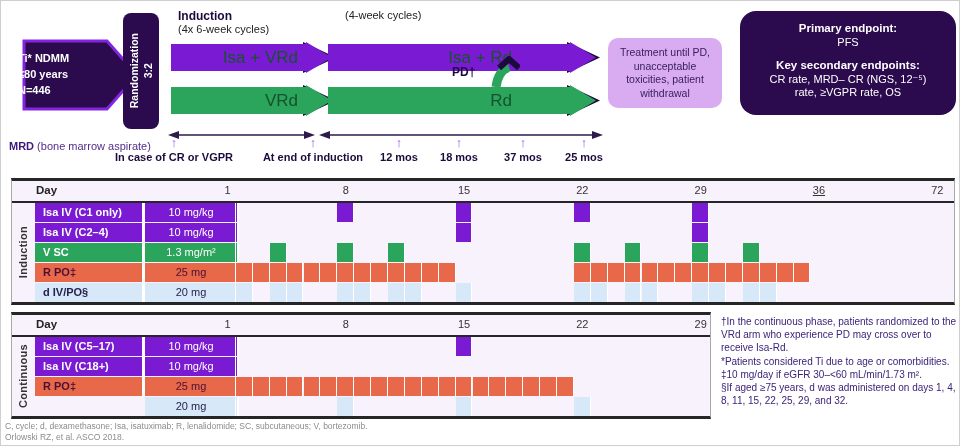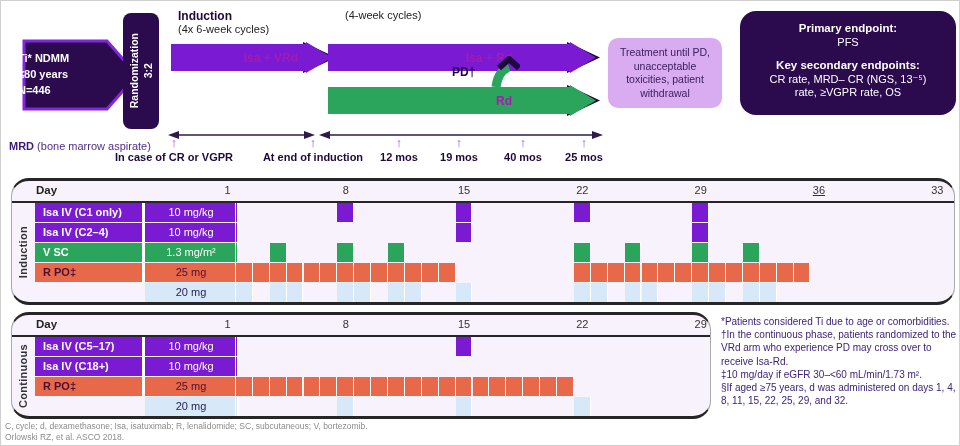--- a/index.html
+++ b/index.html
@@ -25,21 +25,21 @@
   
   .rand-box{left:122px;top:12px;width:36px;height:116px;background:var(--c-darkpurple);border-radius:8px;
     display:flex;align-items:center;justify-content:center;}
   .vert-text{writing-mode:vertical-rl;transform:rotate(180deg);color:#fff;font-size:10.5px;font-weight:bold;text-align:center;line-height:14px;}
 
   .phase-title{font-size:12px;font-weight:bold;color:var(--c-ink);line-height:14px;}
   .phase-sub{font-size:11px;color:#222;line-height:13px;}
 
   .arrow-wrap{position:absolute;height:31px;}
   .arrow-label{position:absolute;inset:0;display:flex;align-items:center;justify-content:flex-end;
-    color:#a21caf;font-weight:bold;font-size:12px;}
+    color:#14532d;font-weight:normal;font-size:17px;}
 
   .pd-label{left:451px;top:64px;font-size:12px;font-weight:bold;color:var(--c-ink);}
 
   .tx-box{left:607px;top:37px;width:114px;height:70px;background:var(--c-lpurple);border-radius:10px;
     display:flex;align-items:center;justify-content:center;text-align:center;
     color:#3b2060;font-size:10.5px;line-height:13.5px;padding:4px 7px;}
 
   .ep-box{left:739px;top:10px;width:216px;height:104px;background:var(--c-darkpurple);border-radius:16px;
     color:#fff;text-align:center;padding-top:11px;font-size:11px;line-height:13.5px;}
   .ep-box .b{font-weight:bold;font-size:11.5px;}
@@ -47,21 +47,21 @@
 
   .mrd-label{left:8px;top:139px;font-size:11px;color:#512d8a;}
   .mrd-label b{color:#401a7a;}
   .tp-arrow{position:absolute;top:135px;width:20px;text-align:center;color:var(--c-uparrow);
     font-size:13px;font-weight:bold;line-height:14px;}
   .tp-label{position:absolute;top:150px;width:150px;text-align:center;font-size:11px;font-weight:bold;color:var(--c-ink);}
 
   
   .dose-table{position:absolute;background:var(--c-tablebg);
     border-top:3px solid #262626;border-bottom:3px solid #262626;
-    border-left:1px solid #a9a9a9;border-right:1px solid #a9a9a9;border-radius:18px;}
+    border-left:1px solid #a9a9a9;border-right:1px solid #a9a9a9;}
   .day-row{position:relative;height:20px;}
   .day-word{position:absolute;left:24px;top:3px;font-size:11.5px;font-weight:bold;color:#222;}
   .day-num{position:absolute;top:3px;width:30px;text-align:center;font-size:11px;color:#333;}
   .mid-line{height:2px;background:#262626;}
   .rows-wrap{position:relative;}
   .sec-label{position:absolute;left:0;top:0;bottom:0;width:22px;display:flex;align-items:center;justify-content:center;}
   .sec-label span{writing-mode:vertical-rl;transform:rotate(180deg);font-size:11px;font-weight:600;color:#333;letter-spacing:0.3px;}
   .trow{position:relative;height:19px;margin-bottom:1px;}
   .trow:last-child{margin-bottom:0;}
   .cell-name{position:absolute;left:23px;width:110px;height:19px;border-right:3px solid #fff;
@@ -108,20 +108,27 @@
     <div class="phase-sub">(4-week cycles)</div>
   </div>
 
   <div class="arrow-wrap" style="left:170px;top:41px;width:165px;">
     <svg width="165" height="31">
       <polygon points="132,0 165,15.5 132,31" fill="#1d0a3d"></polygon>
       <polygon points="0,2 135,2 135,0 161,15.5 135,31 135,29 0,29" fill="var(--c-purple)"></polygon>
     </svg>
     <span class="arrow-label" style="padding-right:38px;">Isa + VRd</span>
   </div>
+  <div class="arrow-wrap" style="left:170px;top:84px;width:165px;">
+    <svg width="165" height="31">
+      <polygon points="132,0 165,15.5 132,31" fill="#1d0a3d"></polygon>
+      <polygon points="0,2 135,2 135,0 161,15.5 135,31 135,29 0,29" fill="var(--c-green)"></polygon>
+    </svg>
+    <span class="arrow-label" style="padding-right:38px;">VRd</span>
+  </div>
   <div class="arrow-wrap" style="left:327px;top:41px;width:272px;">
     <svg width="272" height="31">
       <polygon points="239,0 272,15.5 239,31" fill="#1d0a3d"></polygon>
       <polygon points="0,2 242,2 242,0 268,15.5 242,31 242,29 0,29" fill="var(--c-purple)"></polygon>
     </svg>
     <span class="arrow-label" style="padding-right:88px;">Isa + Rd</span>
   </div>
   <div class="arrow-wrap" style="left:327px;top:84px;width:272px;">
     <svg width="272" height="31">
       <polygon points="239,0 272,15.5 239,31" fill="#1d0a3d"></polygon>
@@ -138,21 +145,21 @@
 
   <div class="abs tx-box">
     <span>Treatment until PD, unacceptable toxicities, patient withdrawal</span>
   </div>
 
   <div class="abs ep-box">
     <div class="b">Primary endpoint:</div>
     <div>PFS</div>
     <div class="ep-gap"></div>
     <div class="b">Key secondary endpoints:</div>
-    <div>CR rate, MRD– CR (NGS, 13⁻⁵)</div>
+    <div>CR rate, MRD– CR (NGS, 12⁻⁵)</div>
     <div>rate, ≥VGPR rate, OS</div>
   </div>
 
   <div class="abs mrd-label"><b>MRD</b><span> (bone marrow aspirate)</span></div>
   <svg class="abs" style="left:166px;top:129px;" width="149" height="10">
     <line x1="10" y1="5" x2="139" y2="5" stroke="#2d1b4e" stroke-width="1.5"></line>
     <polygon points="1,5 12,1 12,9" fill="#2d1b4e"></polygon>
     <polygon points="148,5 137,1 137,9" fill="#2d1b4e"></polygon>
   </svg>
   <svg class="abs" style="left:317px;top:129px;" width="286" height="10">
@@ -161,38 +168,38 @@
     <polygon points="285,5 274,1 274,9" fill="#2d1b4e"></polygon>
   </svg>
   <div id="timeline">
       <span class="tp-arrow" style="left: 163px;">↑</span>
       <span class="tp-label" style="left: 98px;">In case of CR or VGPR</span>
       <span class="tp-arrow" style="left: 302px;">↑</span>
       <span class="tp-label" style="left: 237px;">At end of induction</span>
       <span class="tp-arrow" style="left: 388px;">↑</span>
       <span class="tp-label" style="left: 323px;">12 mos</span>
       <span class="tp-arrow" style="left: 448px;">↑</span>
-      <span class="tp-label" style="left: 383px;">19 mos</span>
+      <span class="tp-label" style="left: 383px;">18 mos</span>
       <span class="tp-arrow" style="left: 512px;">↑</span>
-      <span class="tp-label" style="left: 447px;">40 mos</span>
+      <span class="tp-label" style="left: 447px;">37 mos</span>
       <span class="tp-arrow" style="left: 573px;">↑</span>
       <span class="tp-label" style="left: 508px;">25 mos</span>
     </div>
 
   <div class="dose-table" style="left:10px;top:177px;width:944px;">
     <div class="day-row">
       <span class="day-word">Day</span>
       <div class="day-nums">
           <span class="day-num" style="left: 200.45px;">1</span>
           <span class="day-num" style="left: 318.75px;">8</span>
           <span class="day-num" style="left: 437.05px;">15</span>
           <span class="day-num" style="left: 555.35px;">22</span>
           <span class="day-num" style="left: 673.65px;">29</span>
           <span class="day-num" style="left: 791.95px; text-decoration: underline;">36</span>
-          <span class="day-num" style="left: 910.25px;">33</span>
+          <span class="day-num" style="left: 910.25px;">72</span>
         </div>
     </div>
     <div class="mid-line"></div>
     <div class="rows-wrap">
       <div class="sec-label">
           <span>Induction</span>
         </div>
       <div class="rows">
           <div class="trow">
             <div class="cell-name st-purple">Isa IV (C1 only)</div>
@@ -248,20 +255,21 @@
             <div class="dcell st-orange" style="left: 663.3px;"></div>
             <div class="dcell st-orange" style="left: 680.2px;"></div>
             <div class="dcell st-orange" style="left: 697.1px;"></div>
             <div class="dcell st-orange" style="left: 714px;"></div>
             <div class="dcell st-orange" style="left: 730.9px;"></div>
             <div class="dcell st-orange" style="left: 747.8px;"></div>
             <div class="dcell st-orange" style="left: 764.7px;"></div>
             <div class="dcell st-orange" style="left: 781.6px;"></div>
           </div>
           <div class="trow">
+            <div class="cell-name st-blue">d IV/PO§</div>
             <div class="cell-dose st-blue">20 mg</div>
             <div class="dcell st-blue" style="left: 207px;"></div>
             <div class="dcell st-blue" style="left: 223.9px;"></div>
             <div class="dcell st-blue" style="left: 257.7px;"></div>
             <div class="dcell st-blue" style="left: 274.6px;"></div>
             <div class="dcell st-blue" style="left: 325.3px;"></div>
             <div class="dcell st-blue" style="left: 342.2px;"></div>
             <div class="dcell st-blue" style="left: 376px;"></div>
             <div class="dcell st-blue" style="left: 392.9px;"></div>
             <div class="dcell st-blue" style="left: 443.6px;"></div>
@@ -336,22 +344,22 @@
             <div class="dcell st-blue" style="left: 207px;"></div>
             <div class="dcell st-blue" style="left: 325.3px;"></div>
             <div class="dcell st-blue" style="left: 443.6px;"></div>
             <div class="dcell st-blue" style="left: 561.9px;"></div>
           </div>
         </div>
     </div>
   </div>
 
   <div class="abs footnotes" id="footnotes">
+      <div>†In the continuous phase, patients randomized to the VRd arm who experience PD may cross over to receive Isa-Rd.</div>
       <div>*Patients considered Ti due to age or comorbidities.</div>
-      <div>†In the continuous phase, patients randomized to the VRd arm who experience PD may cross over to receive Isa-Rd.</div>
       <div>‡10 mg/day if eGFR 30–&lt;60 mL/min/1.73 m².</div>
       <div>§If aged ≥75 years, d was administered on days 1, 4, 8, 11, 15, 22, 25, 29, and 32.</div>
     </div>
 
   <div class="abs footer">
     <div>C, cycle; d, dexamethasone; Isa, isatuximab; R, lenalidomide; SC, subcutaneous; V, bortezomib.</div>
     <div>Orlowski RZ, et al. ASCO 2018.</div>
   </div>
 
 </div>

